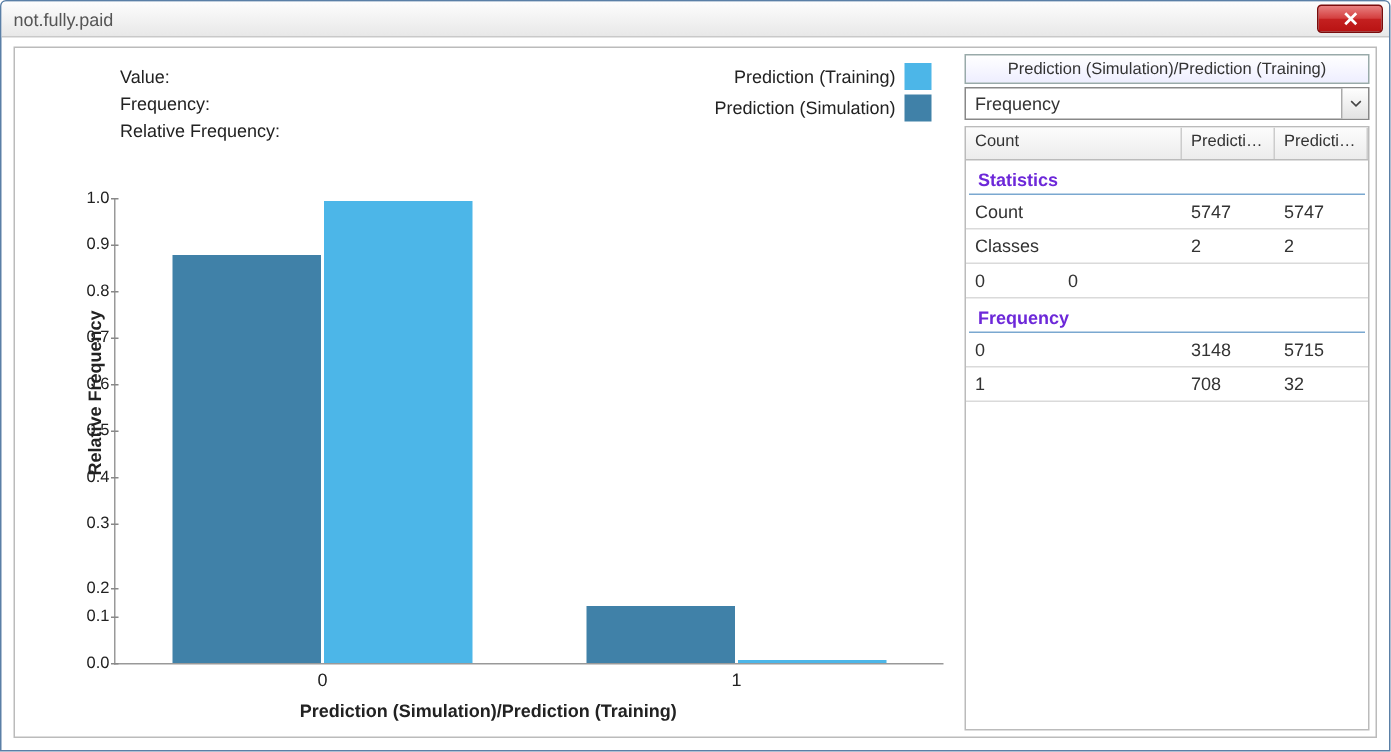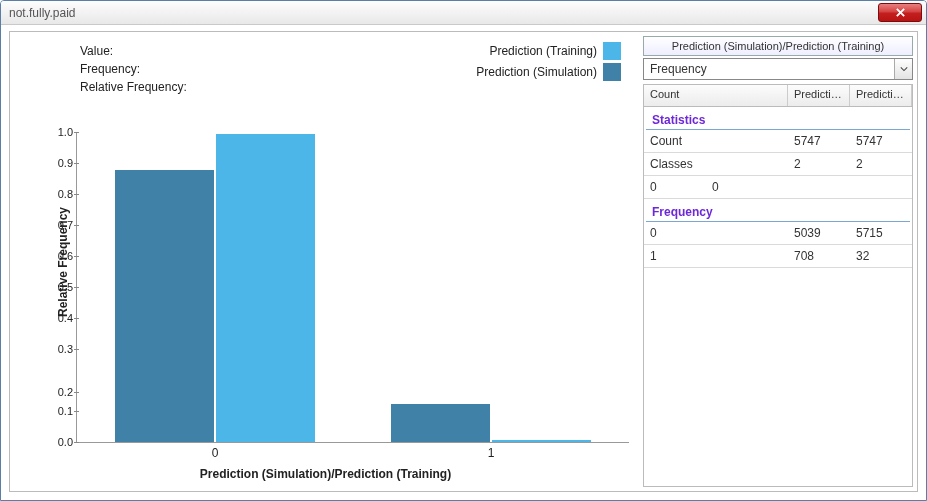--- a/index.html
+++ b/index.html
@@ -152,21 +152,21 @@
             <div class="gc c1">2</div>
             <div class="gc c2">2</div>
           </div>
           <div class="grid-row">
             <div class="gc c1">0</div>
             <div class="gc c2">0</div>
           </div>
           <div class="section-title">Frequency</div>
           <div class="grid-row">
             <div class="gc c0">0</div>
-            <div class="gc c1">5039</div>
+            <div class="gc c1">3148</div>
             <div class="gc c2">5715</div>
           </div>
           <div class="grid-row">
             <div class="gc c0">1</div>
             <div class="gc c1">708</div>
             <div class="gc c2">32</div>
           </div>
         </div>
     </div>
   </div>

